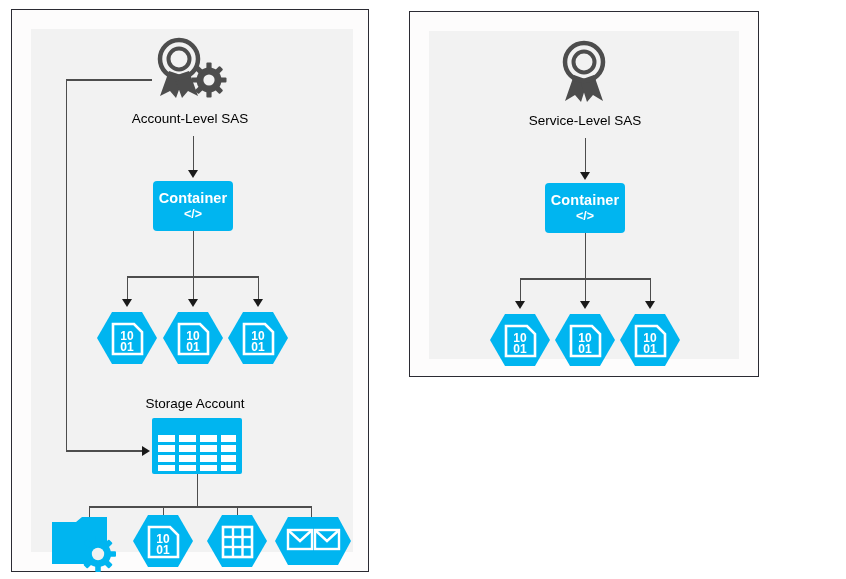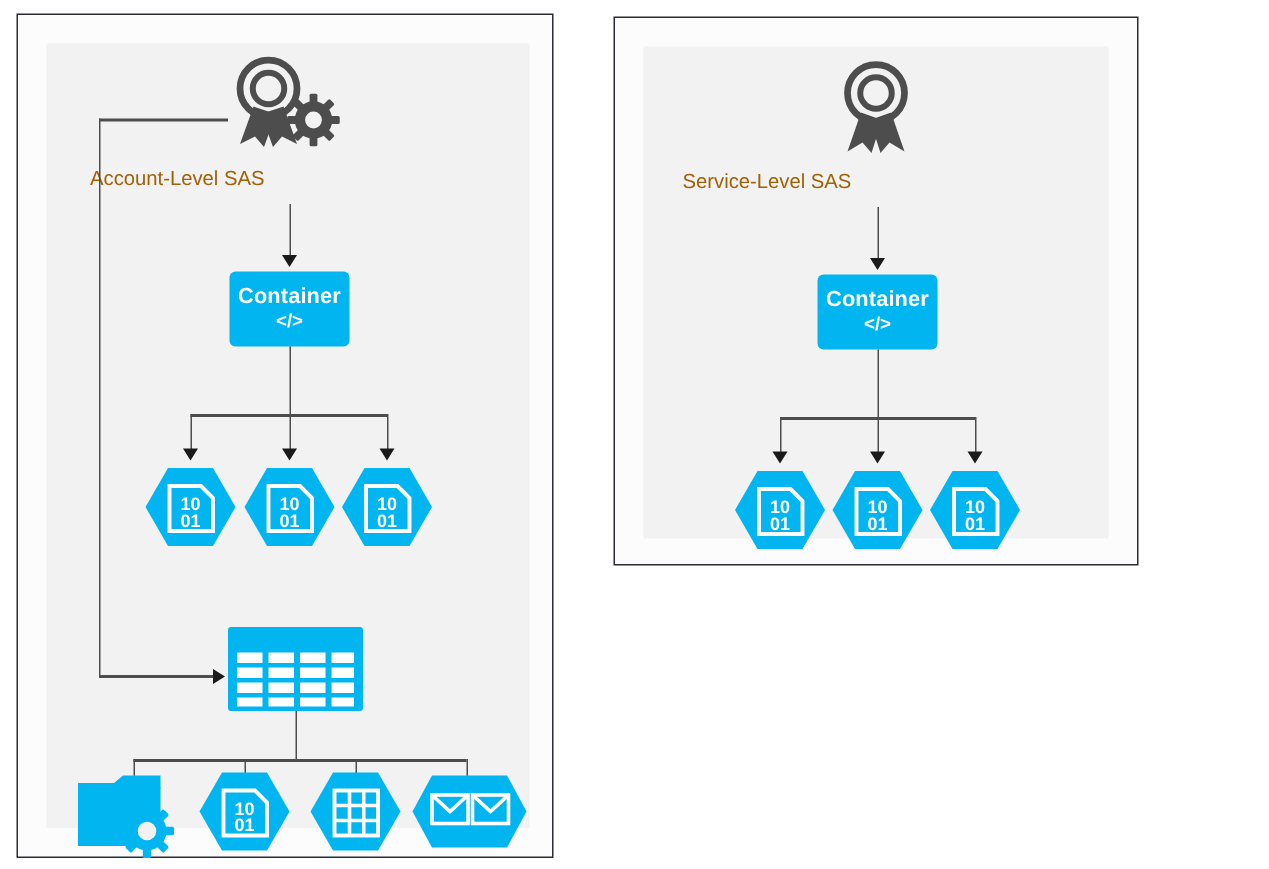--- a/index.html
+++ b/index.html
@@ -36,25 +36,25 @@
 
   
   .node {
     position: absolute;
     box-sizing: border-box;
   }
 
   
   .node-label {
     position: absolute;
-    color: #a16207;
+    color: #000000;
     font-size: 13.5px;
     line-height: 16px;
     white-space: nowrap;
-    text-align: left;
+    text-align: center;
     font-family: "Liberation Sans", sans-serif;
   }
 
   
   .container-box {
     position: absolute;
     background: #00b5f0;
     border-radius: 4px;
     color: #ffffff;
     display: flex;
@@ -164,20 +164,21 @@
     </div>
     <div class="node" style="left:215px; top:300px; width:62px; height:56px;">
       <svg width="62" height="56" viewBox="0 0 62 56">
         <polygon points="16,2 46,2 61,28 46,54 16,54 1,28" fill="#00b5f0"></polygon>
         <path d="M17 14 H38 L46 22 V44 H17 Z" fill="none" stroke="#ffffff" stroke-width="2.6"></path>
         <text x="31" y="30" font-family="Liberation Sans, sans-serif" font-size="12" font-weight="bold" fill="#ffffff" text-anchor="middle">10</text>
         <text x="31" y="41" font-family="Liberation Sans, sans-serif" font-size="12" font-weight="bold" fill="#ffffff" text-anchor="middle">01</text>
       </svg>
     </div>
 
+    <div class="node-label" style="left:58px; top:386px; width:250px;">Storage Account</div>
 
     <div class="node" style="left:140px; top:408px; width:90px; height:56px;">
       <svg width="90" height="56" viewBox="0 0 90 56">
         <rect x="0" y="0" width="90" height="56" rx="2" fill="#00b5f0"></rect>
         <g fill="#ffffff">
           <rect x="6" y="17" width="17" height="7"></rect>
           <rect x="27" y="17" width="17" height="7"></rect>
           <rect x="48" y="17" width="17" height="7"></rect>
           <rect x="69" y="17" width="15" height="7"></rect>
 

